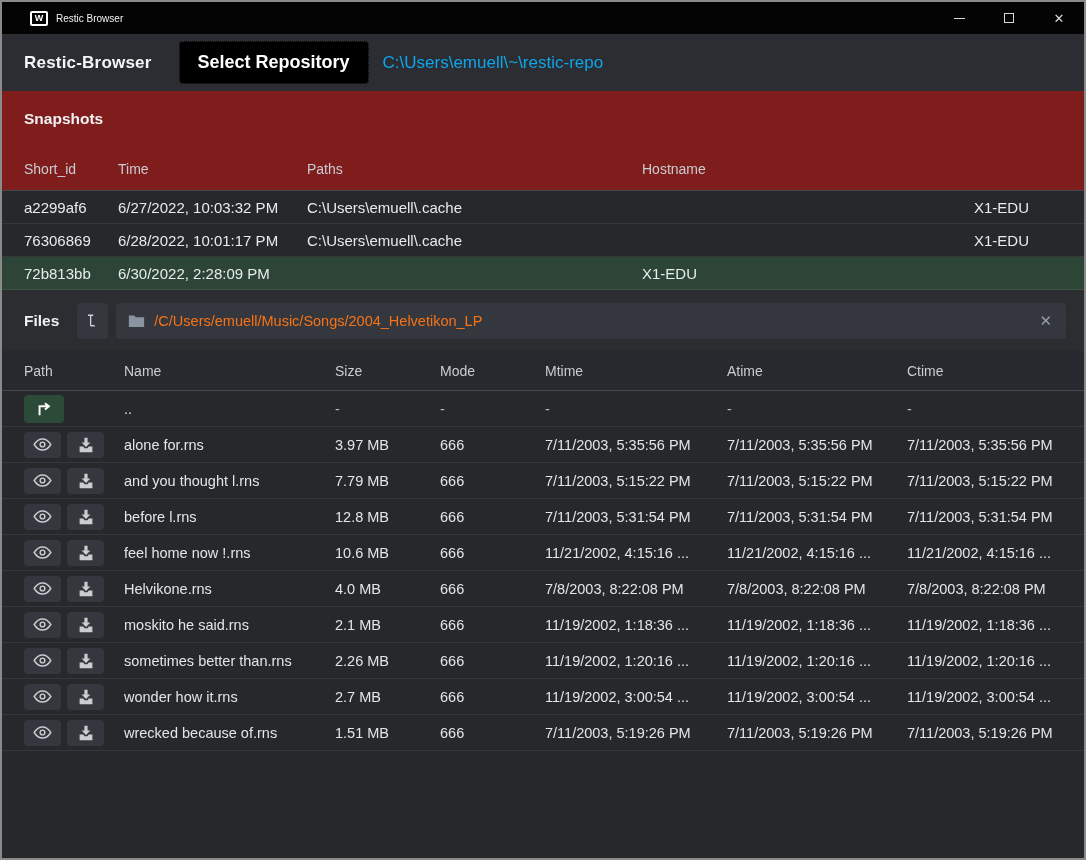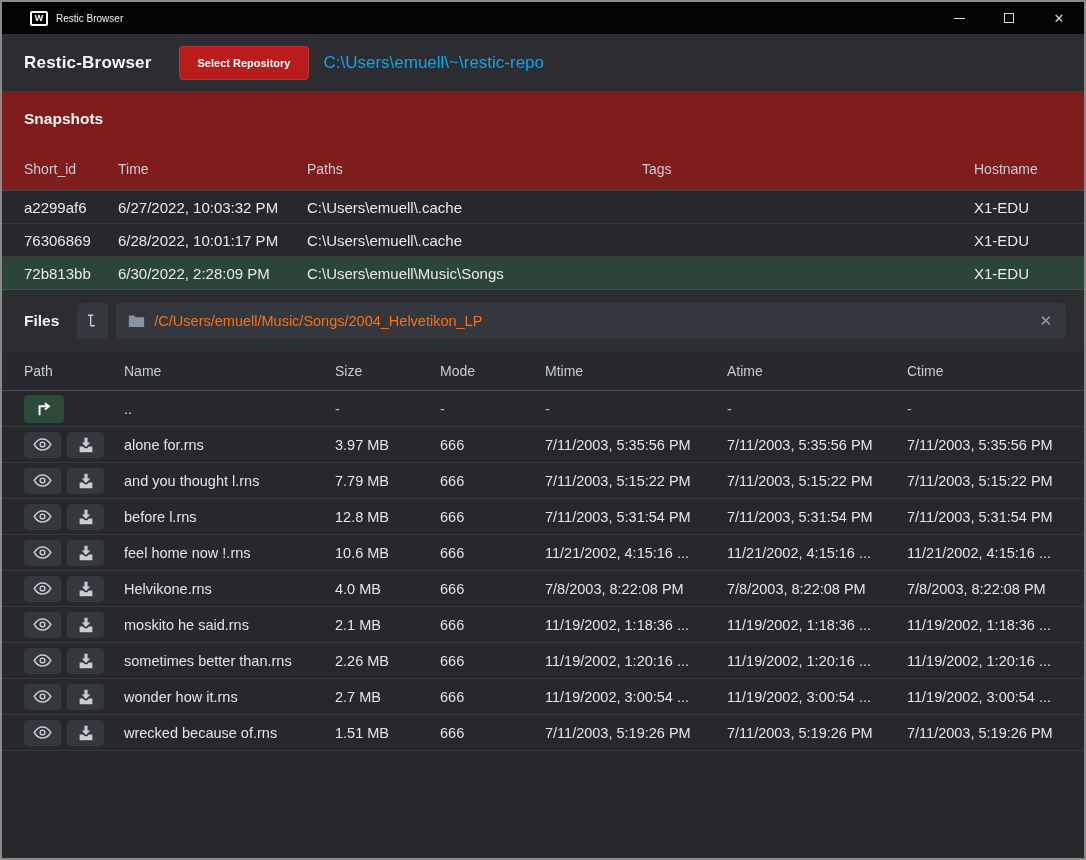--- a/index.html
+++ b/index.html
@@ -30,23 +30,23 @@
   .glyph-max { width: 10px; height: 10px; border: 1px solid #d9d9d9; }
   .glyph-close { color: #d9d9d9; font-size: 13px; line-height: 1; }
   
   .header {
     height: 57px; background: #2b2d32;
     display: flex; align-items: center;
   }
   .app-title { font-size: 17px; font-weight: bold; color: #f4f5f6; margin-left: 22px; letter-spacing: .2px; }
   .select-repo {
     margin-left: 27px; padding: 10px 18px;
-    background: #b91c1c; color: #fff;
+    background: #000000; color: #fff;
     border: 1px dotted rgba(255,255,255,.18); border-radius: 4px;
-    font-family: inherit; font-size: 11px; font-weight: bold;
+    font-family: inherit; font-size: 18px; font-weight: bold;
     cursor: pointer;
   }
   .repo-path { margin-left: 14px; font-size: 17px; color: #0ea5e9; }
   
   .section-strip { height: 56px; background: #7f1d1d; display: flex; align-items: center; }
   .section-title { font-size: 15.5px; font-weight: bold; color: #f0f1f3; margin-left: 22px; }
   
   .snap-grid { display: grid; grid-template-columns: 94px 189px 335px 332px 1fr; align-items: center; padding: 0 18px 0 22px; }
   .snap-header { height: 44px; font-size: 14px; color: #c9ccd2; border-bottom: 1px solid #45484e; background:#7f1d1d; }
   .snap-row { height: 33px; font-size: 15px; color: #e8eaec; border-bottom: 1px solid rgba(255,255,255,.07); cursor: default; }
@@ -110,42 +110,40 @@
   <span class="repo-path">C:\Users\emuell\~\restic-repo</span>
 </div>
 
 <div class="section-strip">
   <span class="section-title">Snapshots</span>
 </div>
 <div class="snap-grid snap-header" id="snap-header">
     <span class="cell">Short_id</span>
     <span class="cell">Time</span>
     <span class="cell">Paths</span>
-    <span class="cell">Tags</span>
     <span class="cell">Hostname</span>
   </div>
 <div class="snap-rows" id="snap-rows">
     <div class="snap-grid snap-row">
       <span class="cell">a2299af6</span>
       <span class="cell">6/27/2022, 10:03:32 PM</span>
       <span class="cell">C:\Users\emuell\.cache</span>
       <span class="cell"></span>
       <span class="cell">X1-EDU</span>
     </div>
     <div class="snap-grid snap-row">
       <span class="cell">76306869</span>
       <span class="cell">6/28/2022, 10:01:17 PM</span>
       <span class="cell">C:\Users\emuell\.cache</span>
       <span class="cell"></span>
       <span class="cell">X1-EDU</span>
     </div>
     <div class="snap-grid snap-row selected">
       <span class="cell">72b813bb</span>
       <span class="cell">6/30/2022, 2:28:09 PM</span>
-      <span class="cell">C:\Users\emuell\Music\Songs</span>
       <span class="cell"></span>
       <span class="cell">X1-EDU</span>
     </div>
   </div>
 
 <div class="files-bar">
   <span class="files-title">Files</span>
   <button class="tree-btn">
     <svg width="15" height="17" viewBox="0 0 20 22" fill="none" stroke="currentColor" stroke-width="1.8">
       <path d="M4 4 H11 M7.5 4 V18 M7.5 18 H13"></path>

